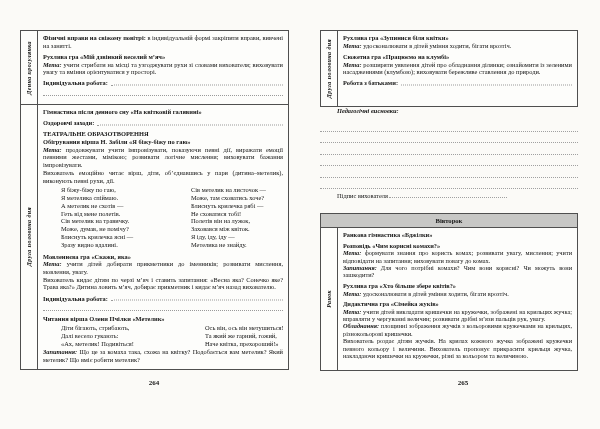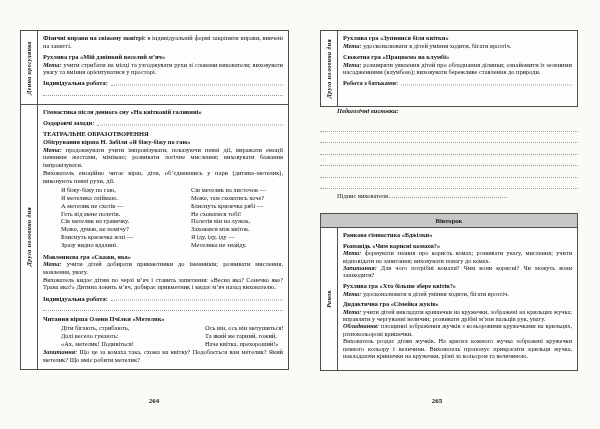--- a/index.html
+++ b/index.html
@@ -57,24 +57,24 @@
   }
   .sigline { display:inline-block; width:118px; border-bottom:1px dotted #a0a0a0; height:7px; vertical-align:baseline; }
   .theader {
     height:13px; flex:0 0 13px; background:#c7c7c5;
     border-bottom:1px solid #4f4f4f;
     text-align:center; font-weight:bold; font-size:6.6px; line-height:13px;
   }
   .tbody { flex:1; display:flex; min-height:0; }
   .page-number {
     position:absolute; top:379px; text-align:center;
-    font-size:7px; font-weight:bold;margin-top:18px;
+    font-size:7px; font-weight:bold;
   }
   #pn-left { left:20px; width:268px; }
-  #pn-right { left:308px; width:258px;font-family:Liberation Serif, serif; }
+  #pn-right { left:334px; width:258px;font-family:Liberation Serif, serif; }
 </style>
 </head>
 <body>
 
 <div class="sheet-table" id="left-table" style="left:20px; top:30px; width:269px; height:340px;">
 
   <div class="trow divided" style="flex:0 0 73px;">
     <div class="labelcell">
       <span class="vtext">Денна прогулянка</span>
     </div>

